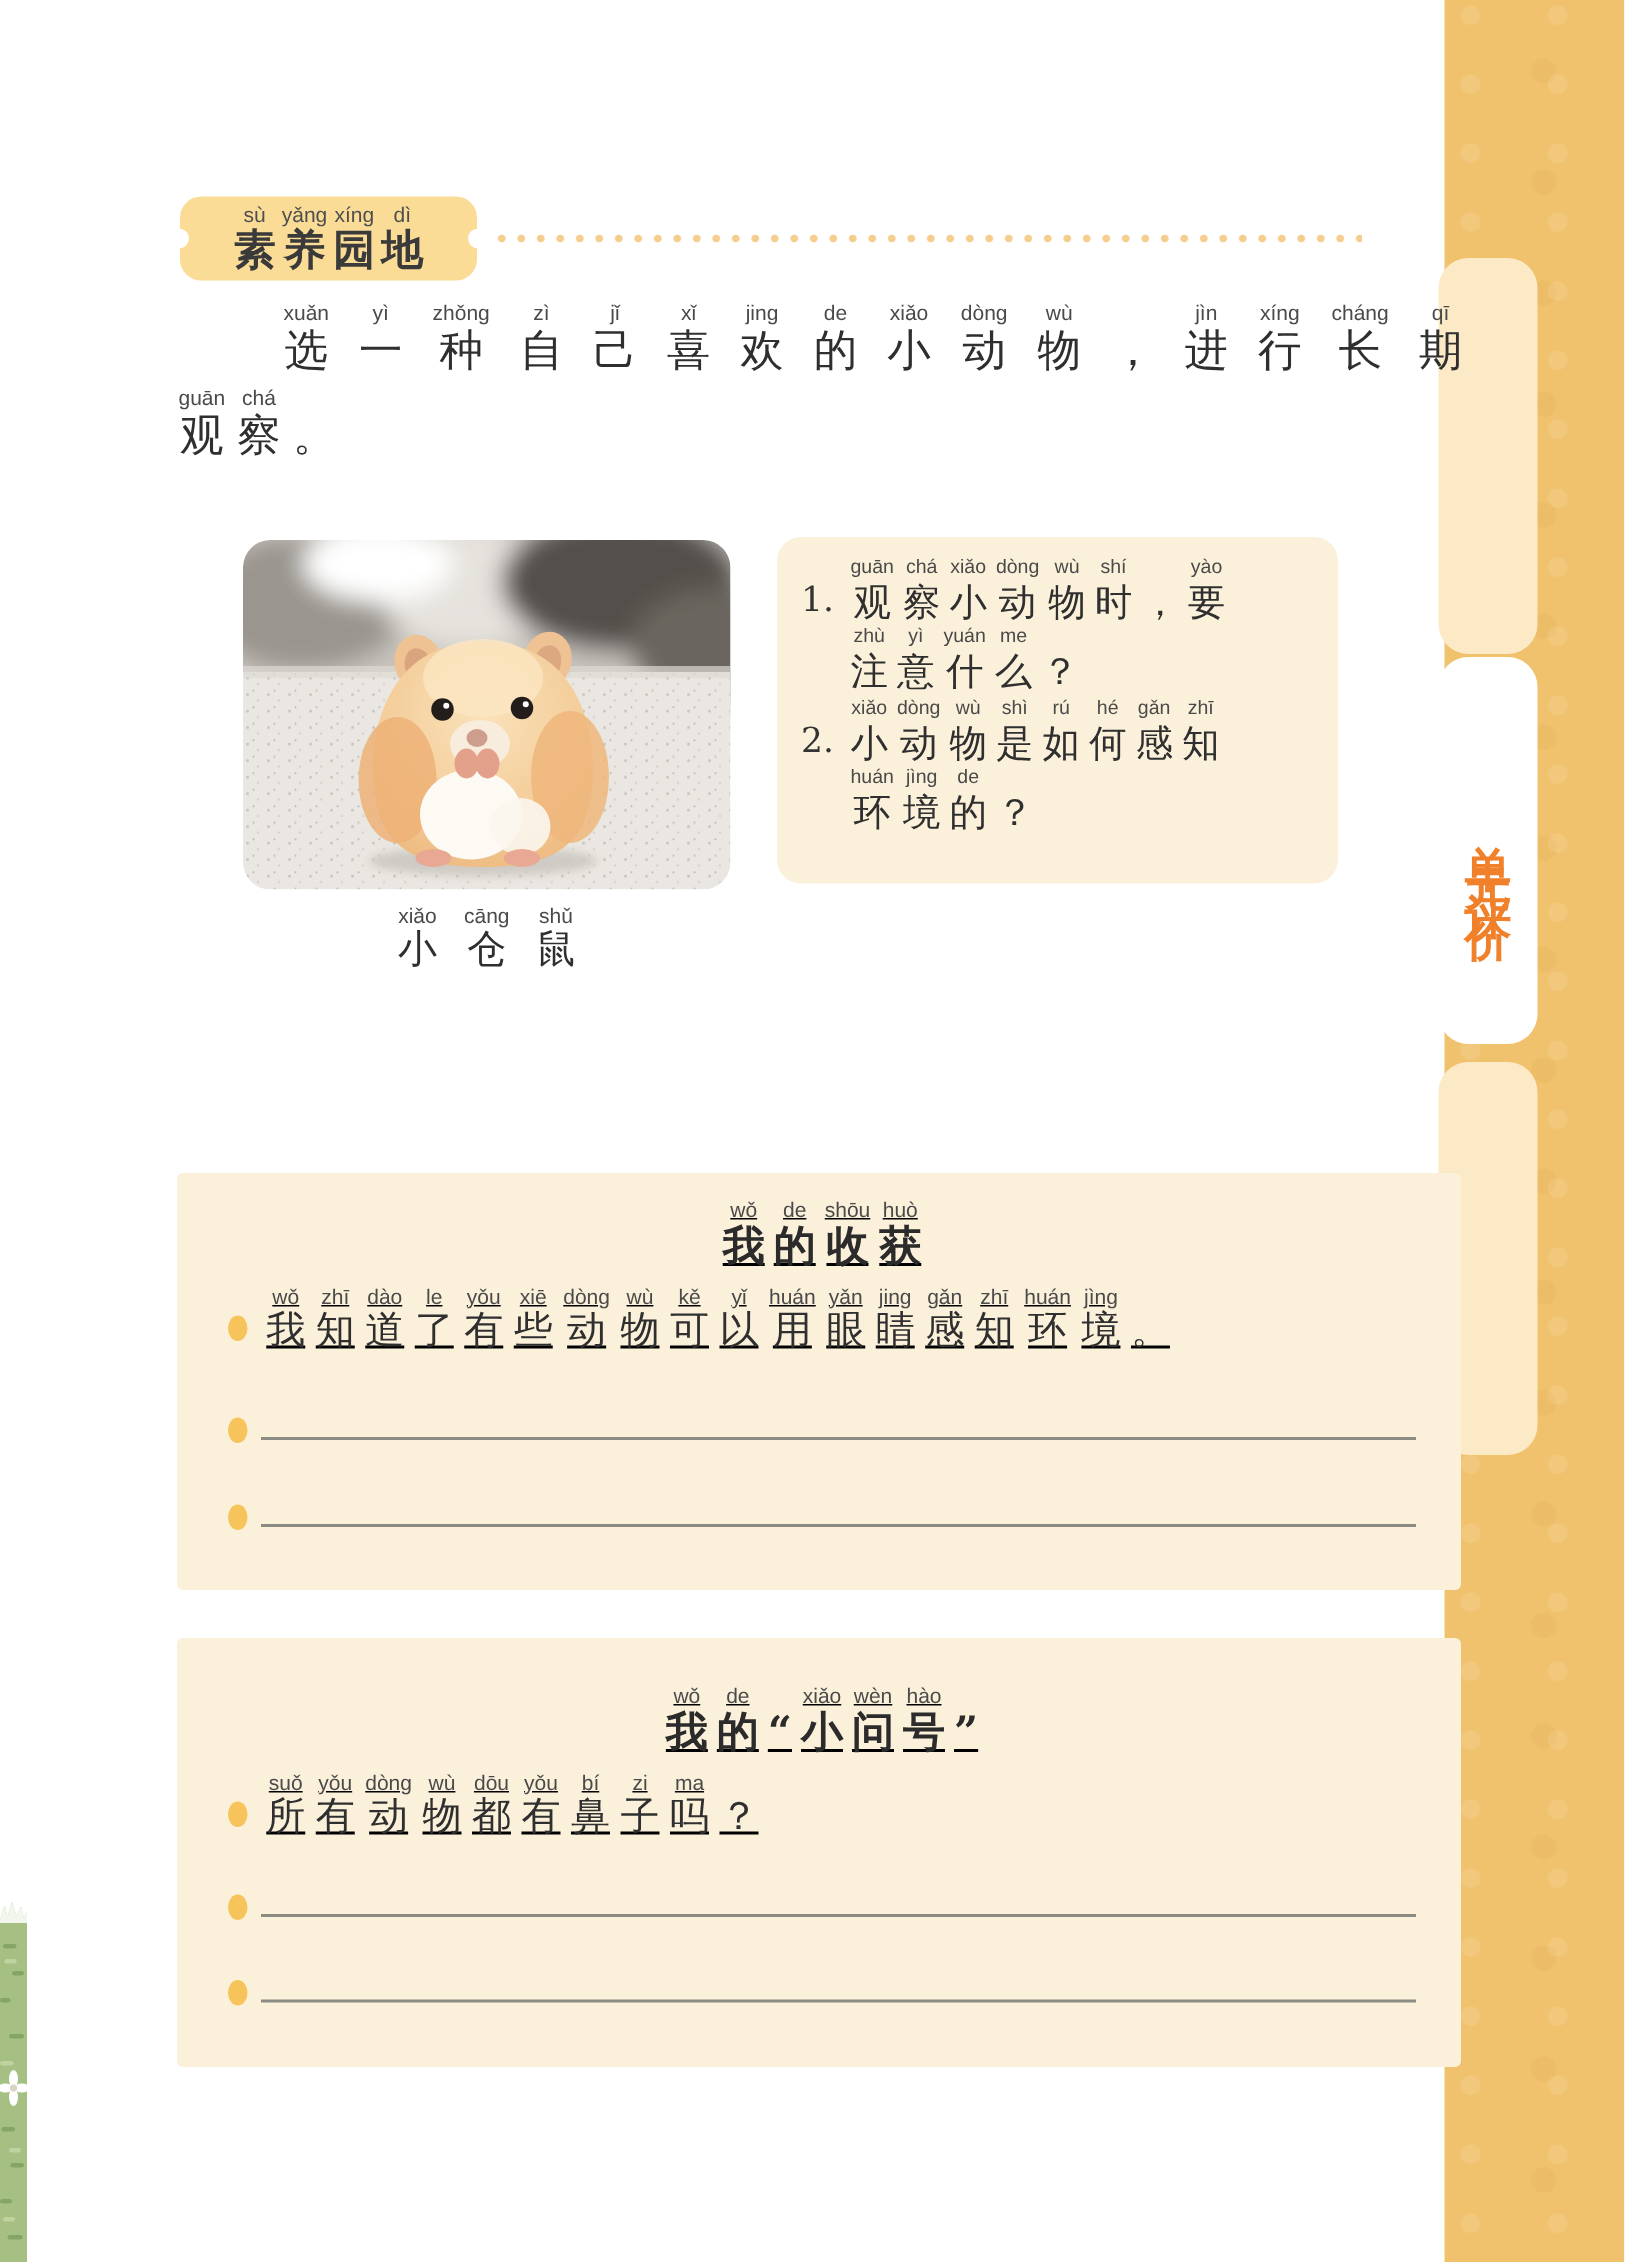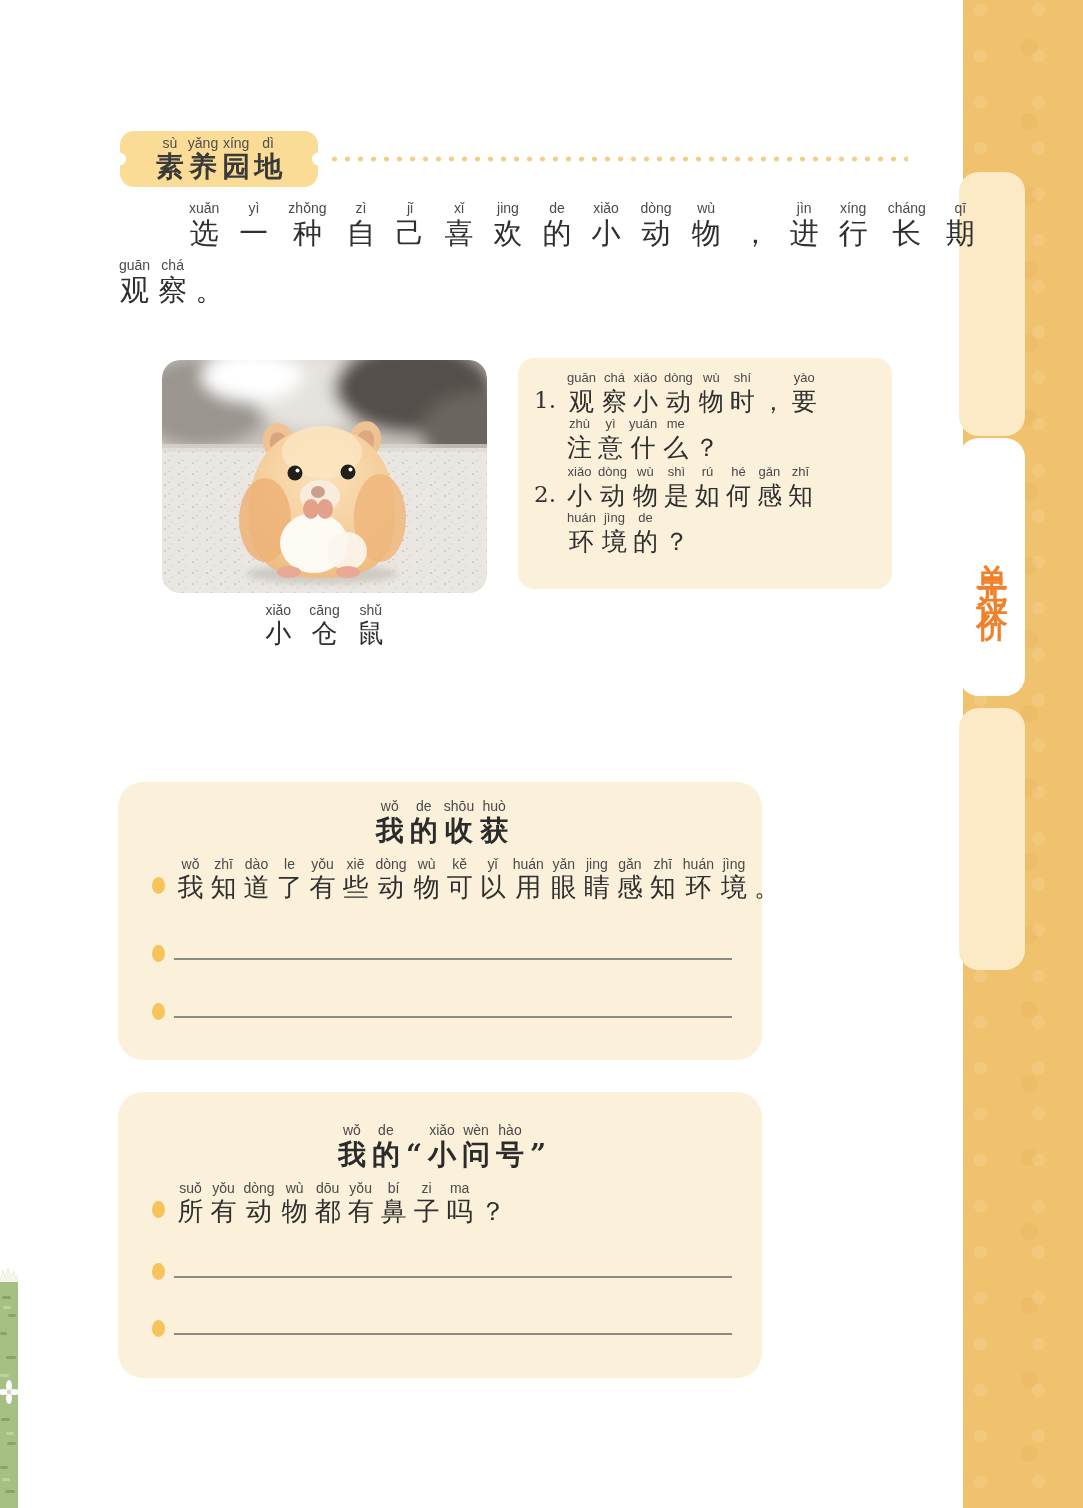--- a/index.html
+++ b/index.html
@@ -73,22 +73,22 @@
     background:#FBF0DA; border-radius:16px; box-sizing:border-box;
     padding:13px 12px 8px 16px;}
   .qitem{display:flex; margin-bottom:2px;}
   .qnum{flex:0 0 30px; font-family:"DejaVu Serif","Liberation Serif",serif;
     font-size:23px; color:#333; margin-top:16px; line-height:1.2;}
   .qlines{flex:1;}
   .qlines .py{font-size:13px;}
   .qlines .hz{font-size:25px;}
   .qlines .cell{padding:0 3px;}
   
-  .bigbox{position:absolute; left:118px; width:644px; background:#FBF0DA;
-    border-radius:25px; box-sizing:border-box; padding:16px 30px 0 34px;}
+  .bigbox{position:absolute; left:118px; width:856px; background:#FBF0DA;
+    border-radius:4px; box-sizing:border-box; padding:16px 30px 0 34px;text-decoration:underline;}
   .box1{top:782px; height:278px;}
   .box2{top:1092px; height:286px; padding-top:30px;}
   .boxtitle{display:flex; justify-content:center;}
   .title-line .hz{font-weight:bold; font-size:28px; color:#2b2b2b;}
   .title-line .py{font-size:14px;}
   .title-line .cell{padding:0 3px;}
   .bullet-row{display:flex; align-items:flex-end; margin-top:8px;}
   .bullet{flex:0 0 13px; width:13px; height:17px; border-radius:50%;
     background:#F6C45A; margin:0 9px 9px 0;}
   .b .hz{font-size:26px;}

